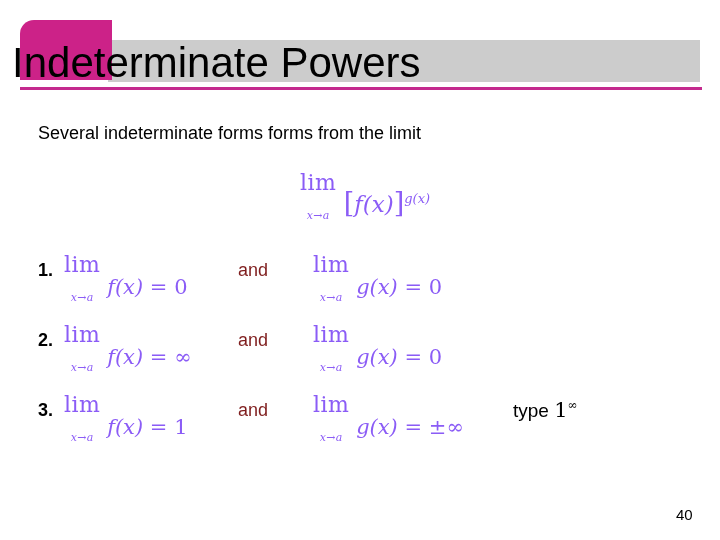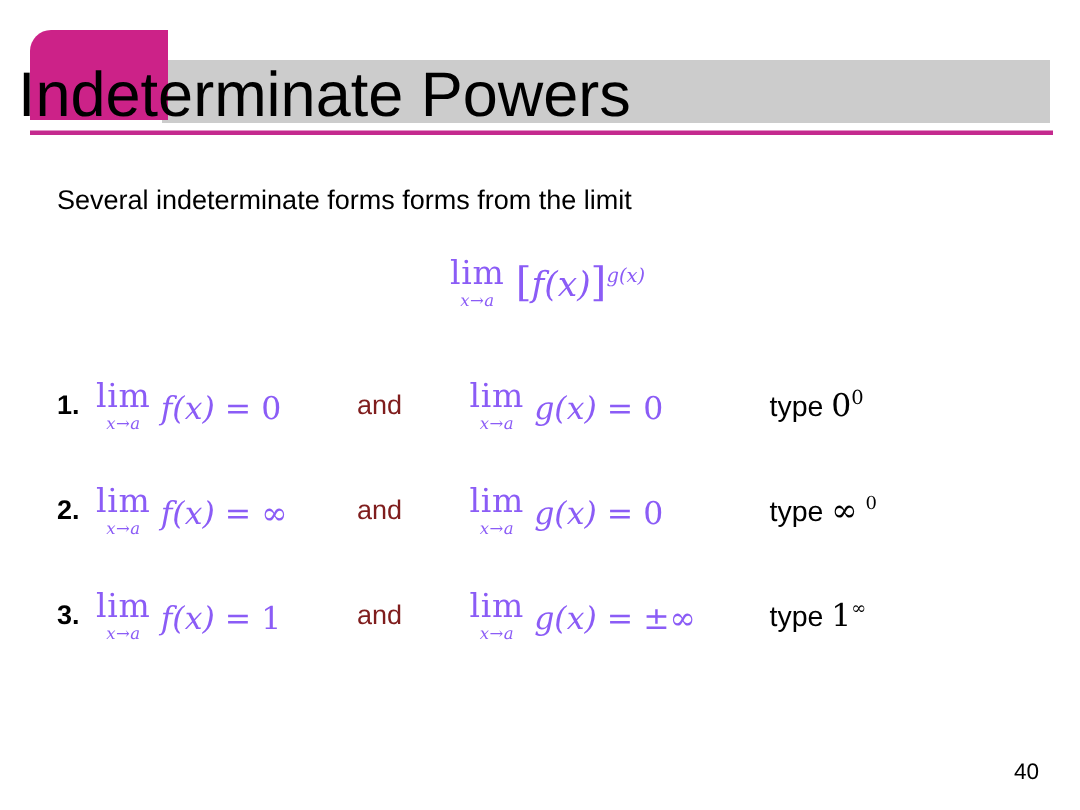--- a/index.html
+++ b/index.html
@@ -94,21 +94,21 @@
   .lim-op {
     display: block;
     font-size: 22px;
     font-style: normal;
     letter-spacing: 0.5px;
   }
   .lim-sub {
     display: block;
     font-size: 11px;
     font-style: italic;
-    margin-top: 1px;
+    margin-top: 16px;
     letter-spacing: 0.3px;
     white-space: nowrap;
   }
   .lim-wrap {
     display: inline-block;
     vertical-align: -7px;
   }
 
   #main-formula {
     position: absolute;
@@ -232,23 +232,20 @@
 
   <span class="eq-right mathserif">
     <span class="lim-wrap">
       <span class="lim-stack">
         <span class="lim-op">lim</span>
         <span class="lim-sub">x→a</span>
       </span>
     </span><span>&nbsp;</span><span class="mi">g(x)</span><span>&nbsp;</span><span>=</span><span>&nbsp;</span><span>0</span>
   </span>
 
-  <span class="type-label">
-    <span>type</span><span>&nbsp;</span><span class="base-serif">0</span><span class="sup">0</span>
-  </span>
 </div>
 
 <div class="row" id="row-2">
   <span class="row-number">2.</span>
 
   <span class="eq-left mathserif">
     <span class="lim-wrap">
       <span class="lim-stack">
         <span class="lim-op">lim</span>
         <span class="lim-sub">x→a</span>
@@ -260,23 +257,20 @@
 
   <span class="eq-right mathserif">
     <span class="lim-wrap">
       <span class="lim-stack">
         <span class="lim-op">lim</span>
         <span class="lim-sub">x→a</span>
       </span>
     </span><span>&nbsp;</span><span class="mi">g(x)</span><span>&nbsp;</span><span>=</span><span>&nbsp;</span><span>0</span>
   </span>
 
-  <span class="type-label">
-    <span>type</span><span>&nbsp;</span><span class="inf base-serif">∞</span><span>&nbsp;</span><span class="sup-small">0</span>
-  </span>
 </div>
 
 <div class="row" id="row-3">
   <span class="row-number">3.</span>
 
   <span class="eq-left mathserif">
     <span class="lim-wrap">
       <span class="lim-stack">
         <span class="lim-op">lim</span>
         <span class="lim-sub">x→a</span>

